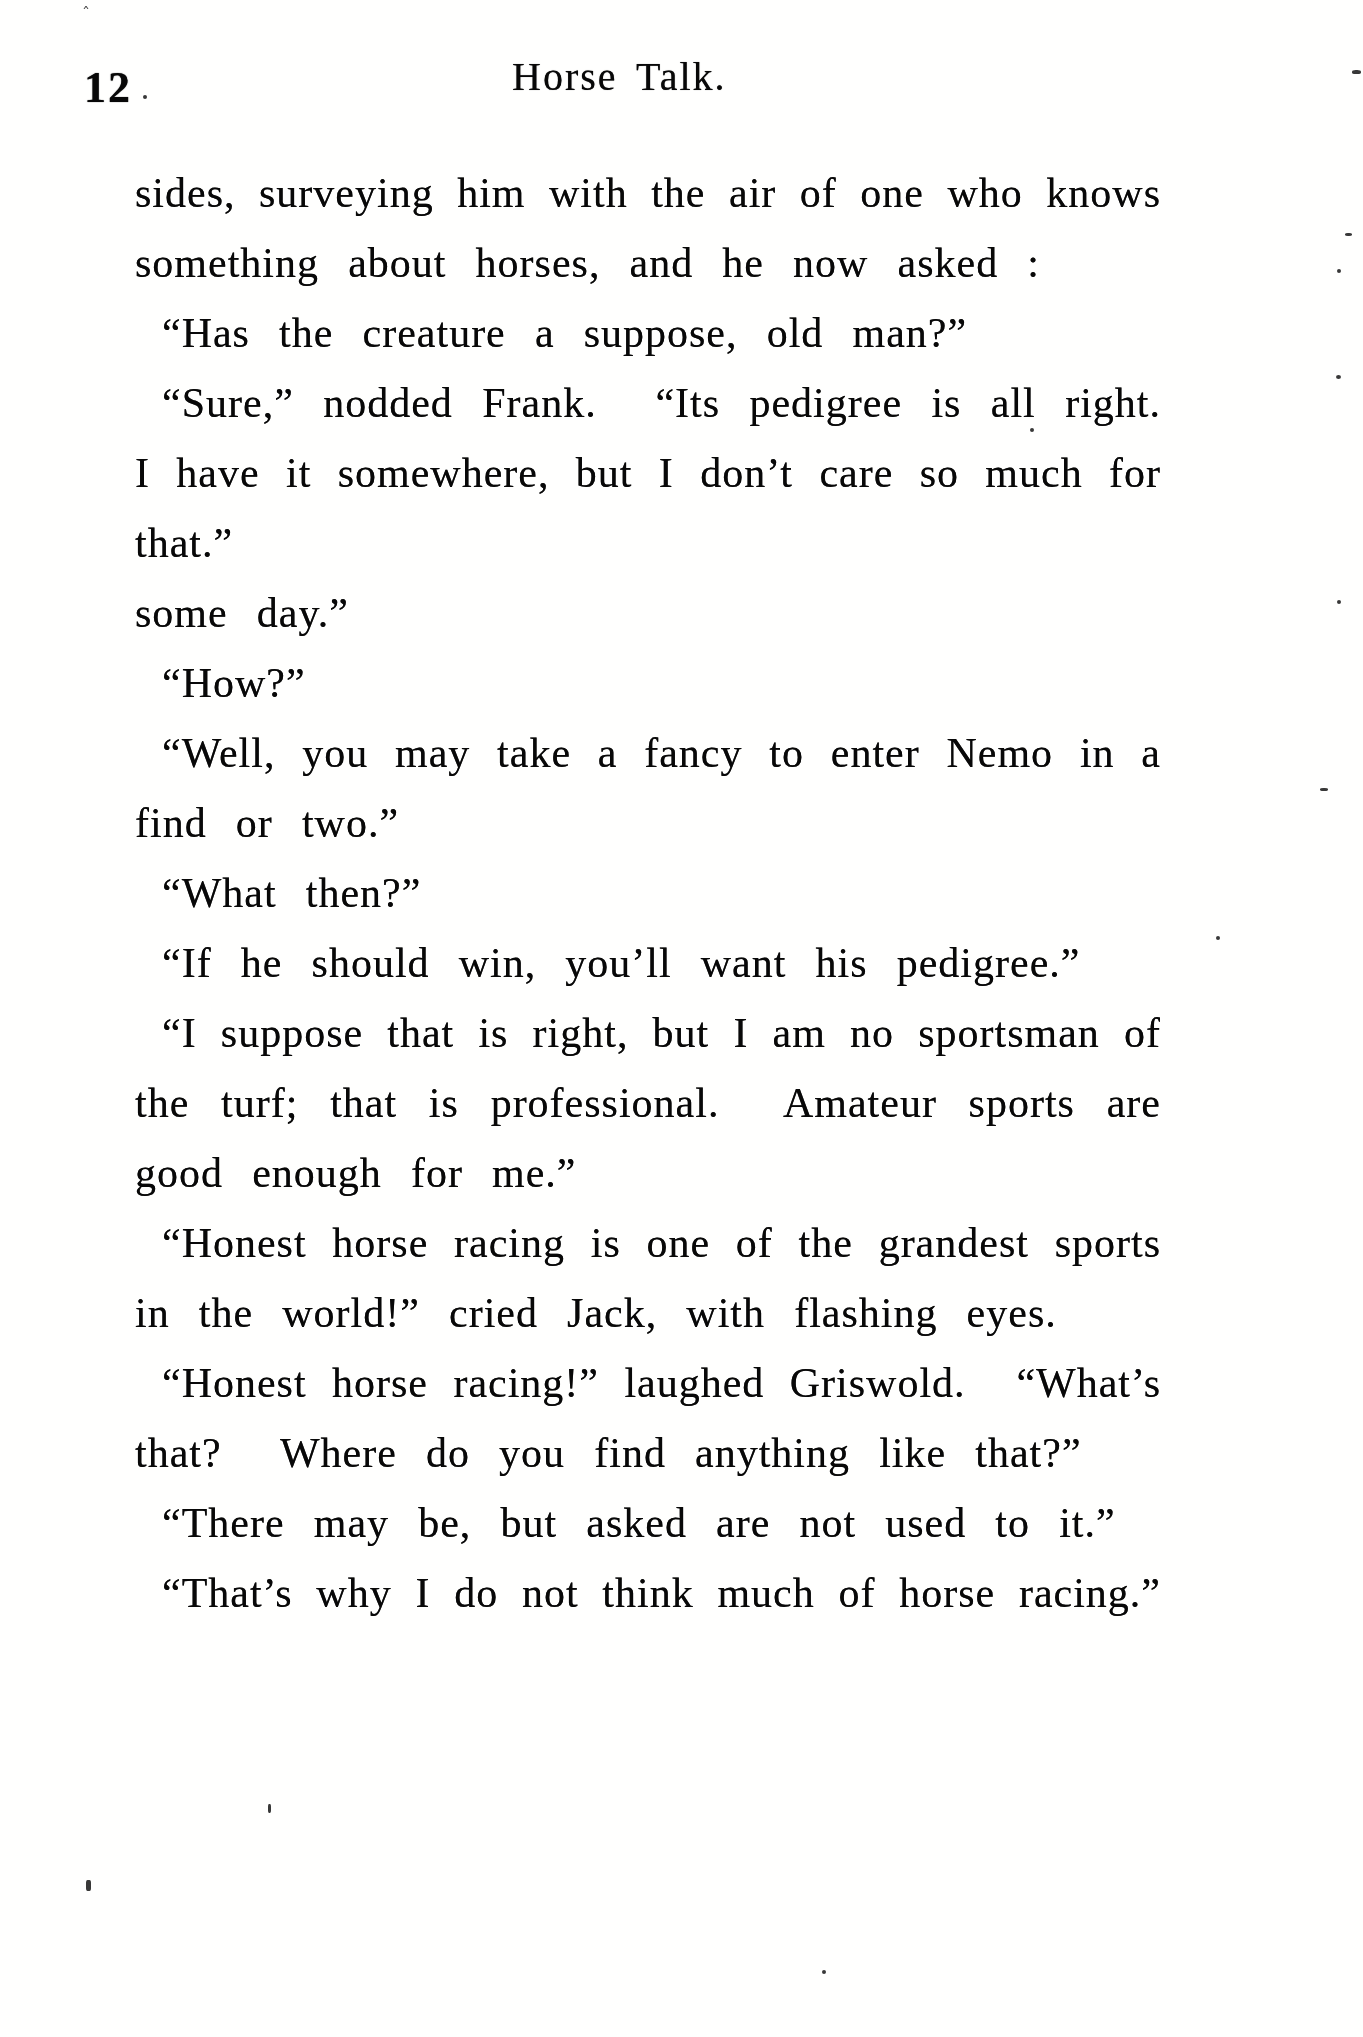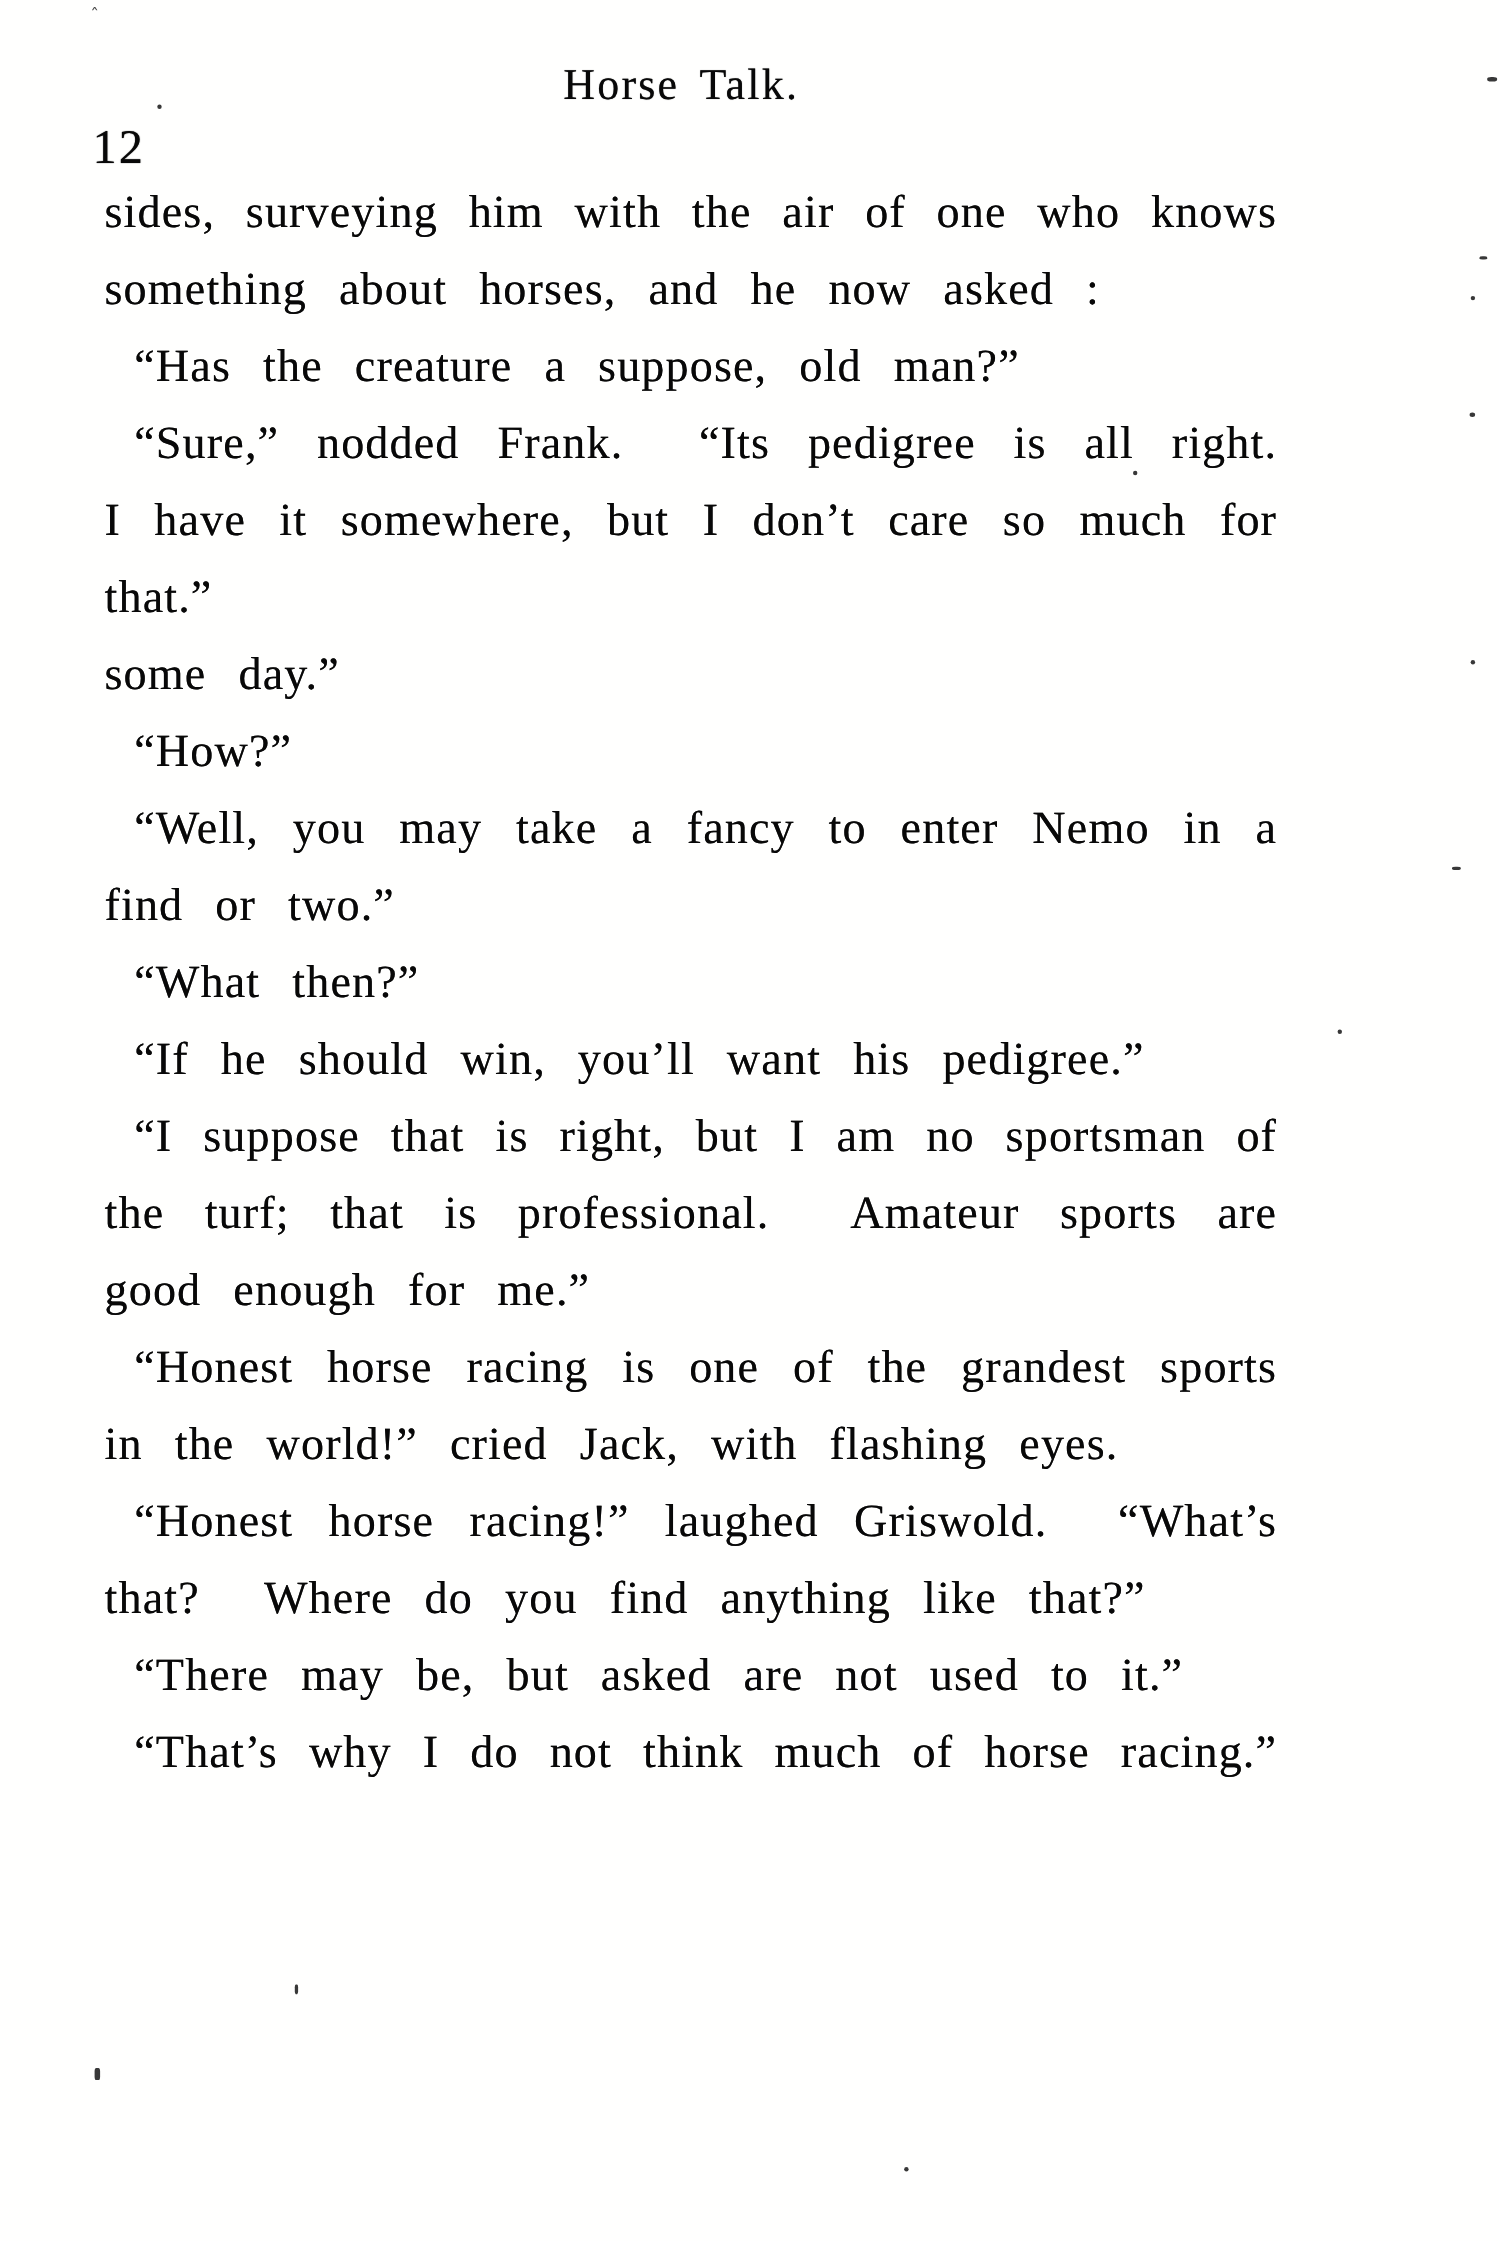--- a/index.html
+++ b/index.html
@@ -13,24 +13,23 @@
   .page {
     position: relative;
     width: 1363px; height: 2037px;
     background: #fffffe;
   }
   
   .page-number {
     position: absolute;
     left: 84px; top: 66px;
     font-size: 44px; line-height: 44px;
-    font-weight: 400;
+    font-weight: 700;
     letter-spacing: 2px;
     text-shadow: 0 0 1px rgba(0,0,0,0.85);
-    margin-top: 46px;
   }
   .page-title {
     position: absolute;
     left: 512px; top: 48px;
     margin: 0;
     font-size: 40px; line-height: 58px;
     font-weight: 400;
     letter-spacing: 2px;
     word-spacing: 0.18em;
     text-shadow: 0 0 0.7px rgba(0,0,0,0.75);
@@ -42,20 +41,21 @@
     width: 1066px;
   }
   .line {
     height: 70px;
     line-height: 70px;
     font-size: 42px;
     letter-spacing: 1px;
     word-spacing: 0.42em;
     white-space: normal;
     text-shadow: 0 0 0.6px rgba(0,0,0,0.7);
+    margin-left: 40px;
   }
   .line.indent { padding-left: 27px; }
   .line.just {
     word-spacing: 0.18em;
     text-align: justify;
     text-align-last: justify;
   }
   
   .speck {
     position: absolute;

